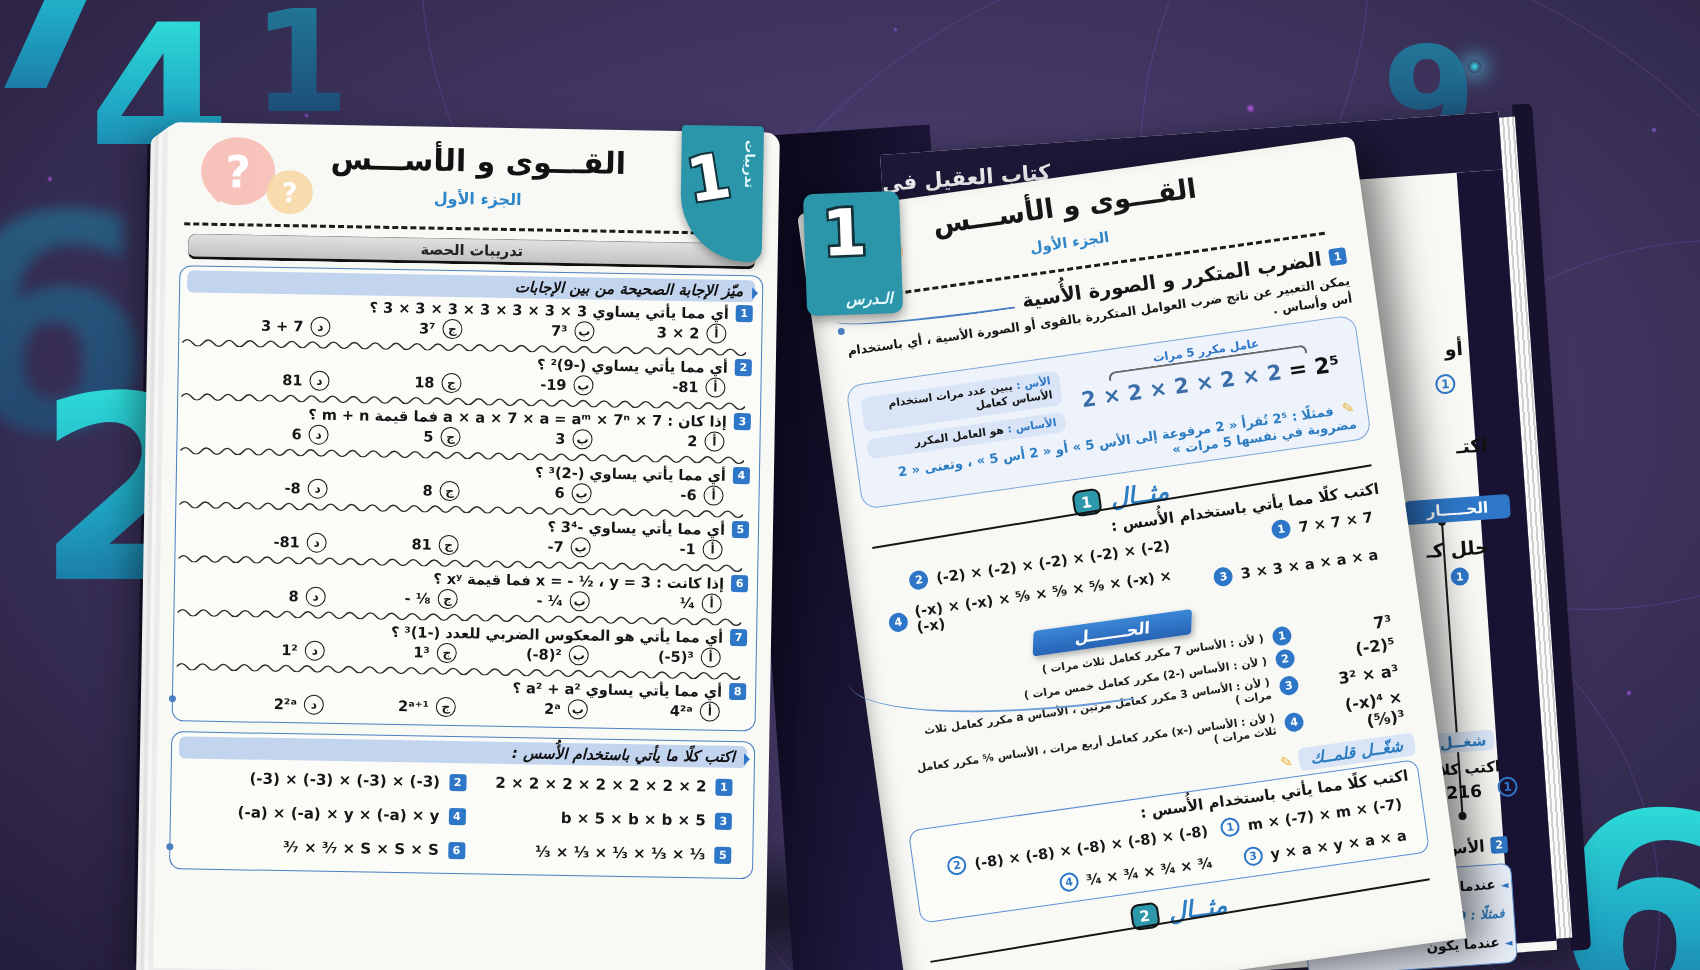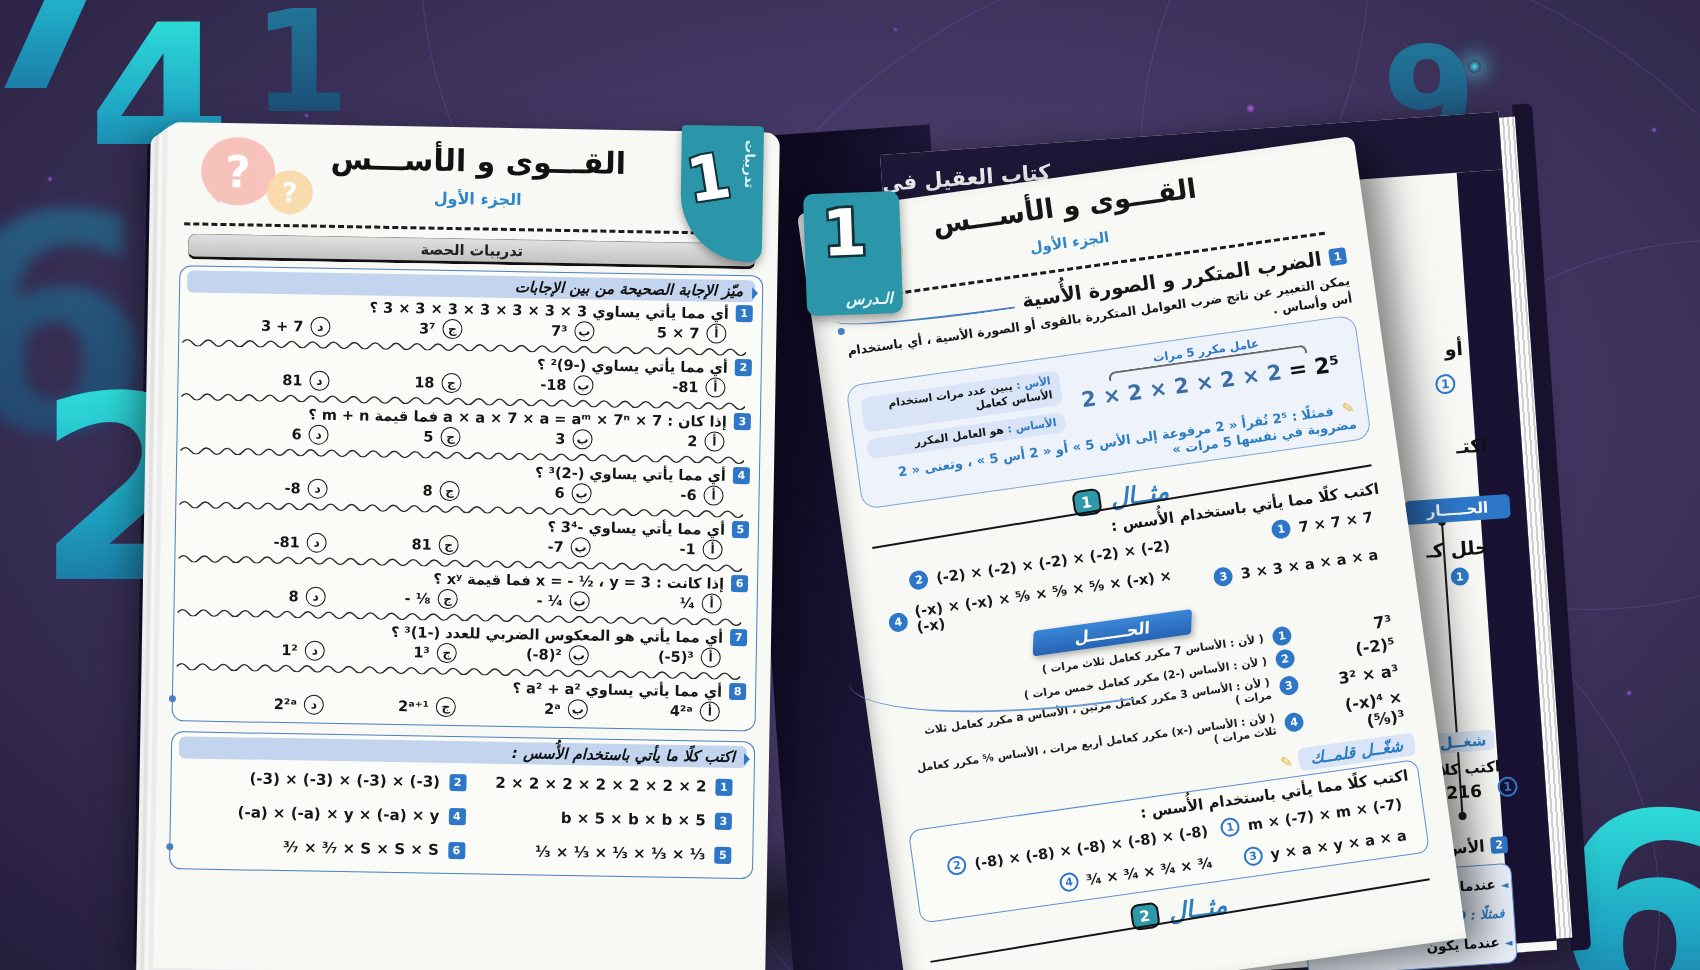--- a/index.html
+++ b/index.html
@@ -250,21 +250,21 @@
       <div class="sec-head">ميّز الإجابة الصحيحة من بين الإجابات</div>
       <div id="mcq-list">
           <div class="q">
             <div class="q-row">
               <span class="q-badge">1</span>
               <span class="q-text">أي مما يأتي يساوي 3 × 3 × 3 × 3 × 3 × 3 × 3 ؟</span>
             </div>
             <div class="opts">
               <span class="opt">
                 <span class="opt-letter">أ</span>
-                <span class="opt-val">5 × 7</span>
+                <span class="opt-val">3 × 2</span>
               </span>
               <span class="opt">
                 <span class="opt-letter">ب</span>
                 <span class="opt-val">7³</span>
               </span>
               <span class="opt">
                 <span class="opt-letter">ج</span>
                 <span class="opt-val">3⁷</span>
               </span>
               <span class="opt">
@@ -281,21 +281,21 @@
               <span class="q-badge">2</span>
               <span class="q-text">أي مما يأتي يساوي (-9)² ؟</span>
             </div>
             <div class="opts">
               <span class="opt">
                 <span class="opt-letter">أ</span>
                 <span class="opt-val">-81</span>
               </span>
               <span class="opt">
                 <span class="opt-letter">ب</span>
-                <span class="opt-val">-18</span>
+                <span class="opt-val">-19</span>
               </span>
               <span class="opt">
                 <span class="opt-letter">ج</span>
                 <span class="opt-val">18</span>
               </span>
               <span class="opt">
                 <span class="opt-letter">د</span>
                 <span class="opt-val">81</span>
               </span>
             </div>

